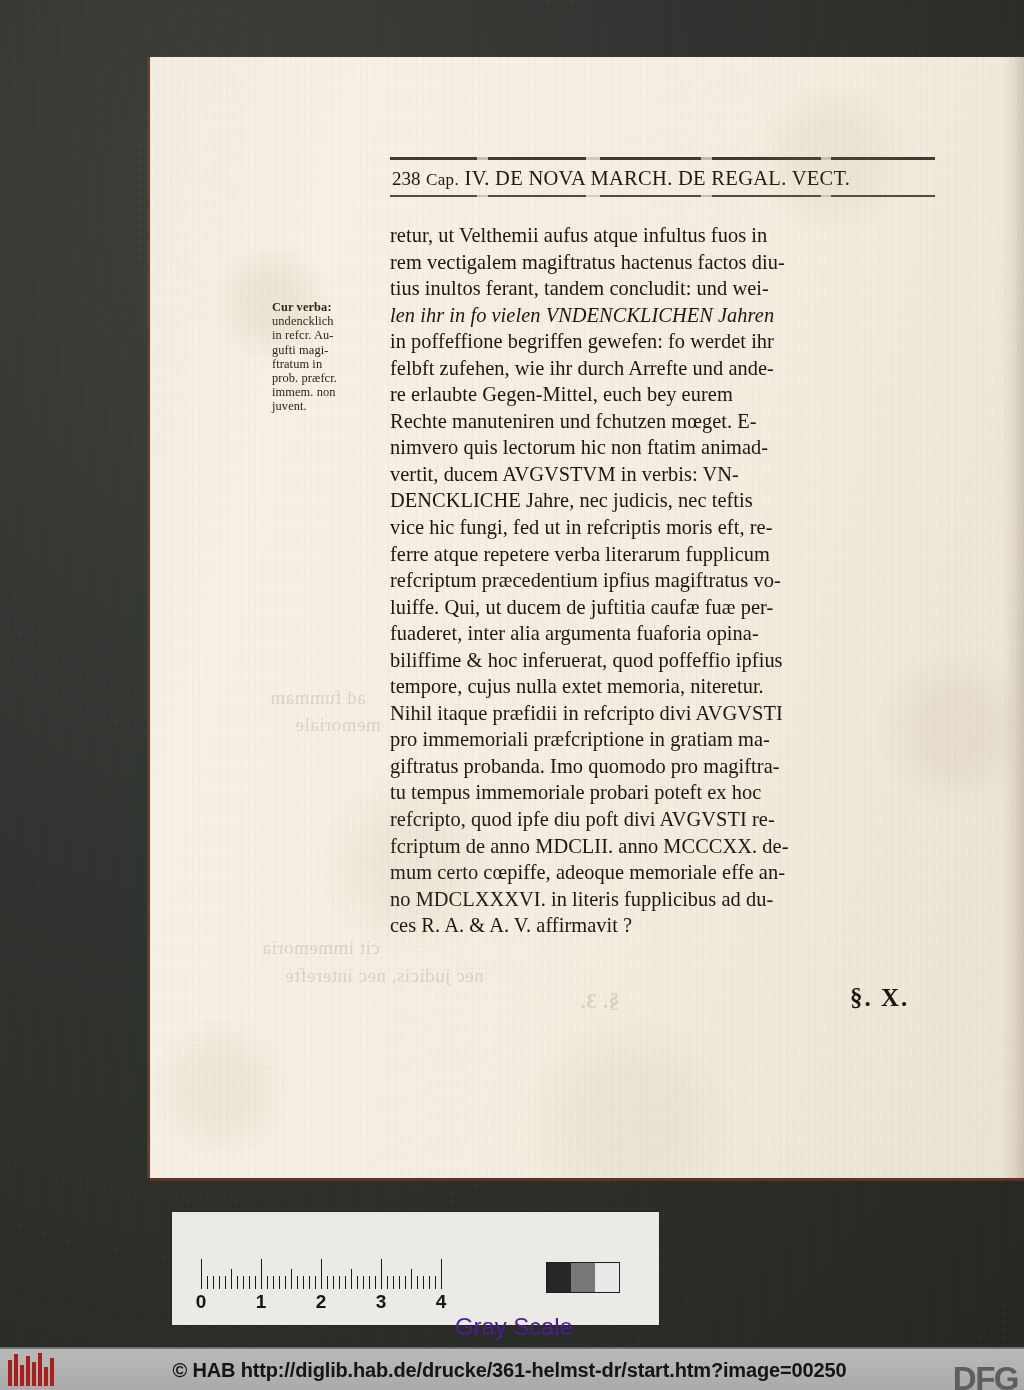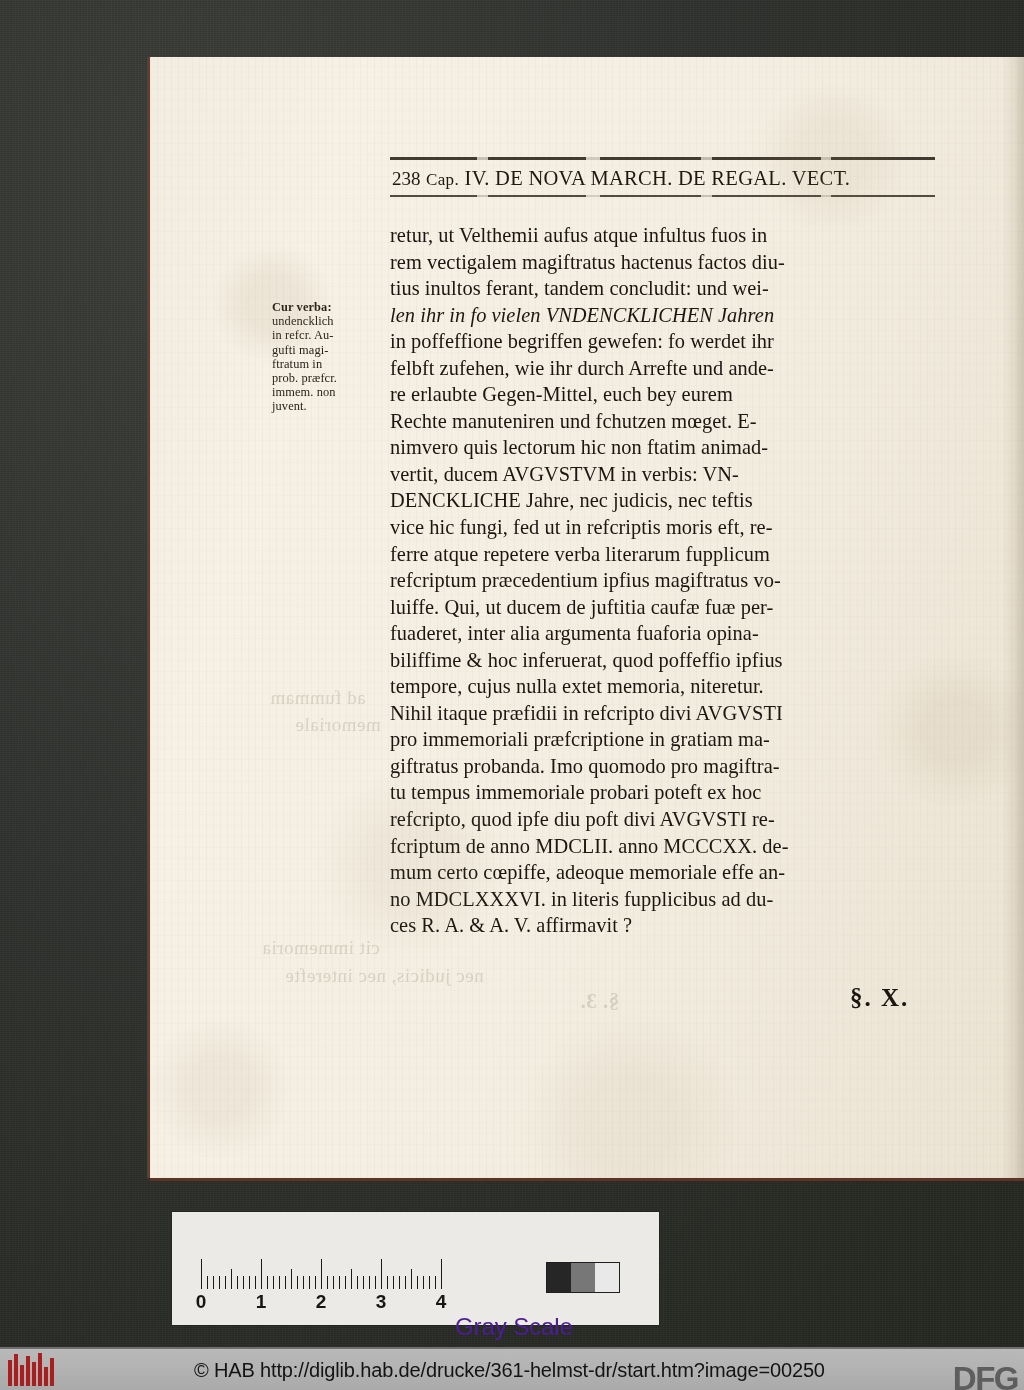--- a/index.html
+++ b/index.html
@@ -279,20 +279,21 @@
     background: #a81f1f;
   }
   #footer-url {
     flex: 1 1 auto;
     text-align: center;
     font-family: "Liberation Sans", sans-serif;
     font-size: 20px;
     color: #141414;
     letter-spacing: -.15px;
     white-space: nowrap;
+    font-weight: bold;
   }
   #dfg-logo {
     flex: 0 0 auto;
     margin-right: 6px;
     font-family: "Liberation Sans", sans-serif;
     font-weight: bold;
     font-size: 33px;
     color: #5e5e5e;
     letter-spacing: -1.5px;
     margin-top: 17px;

